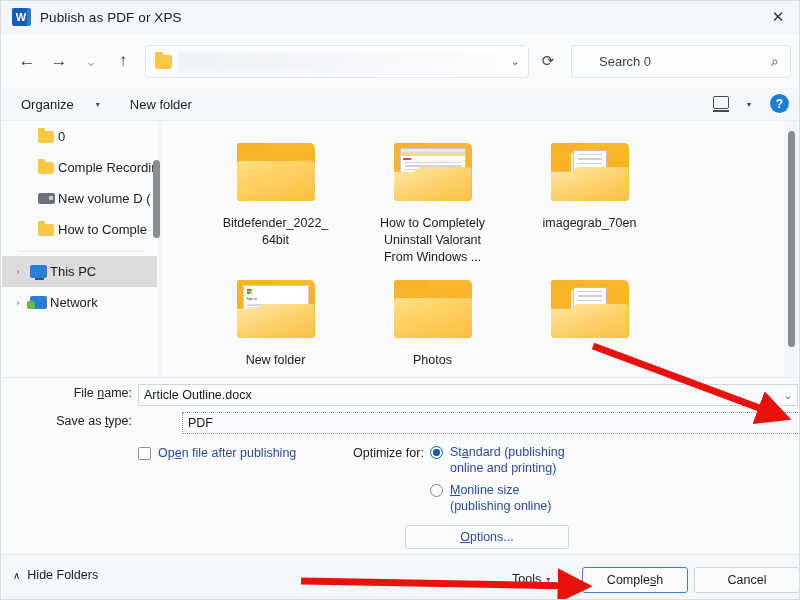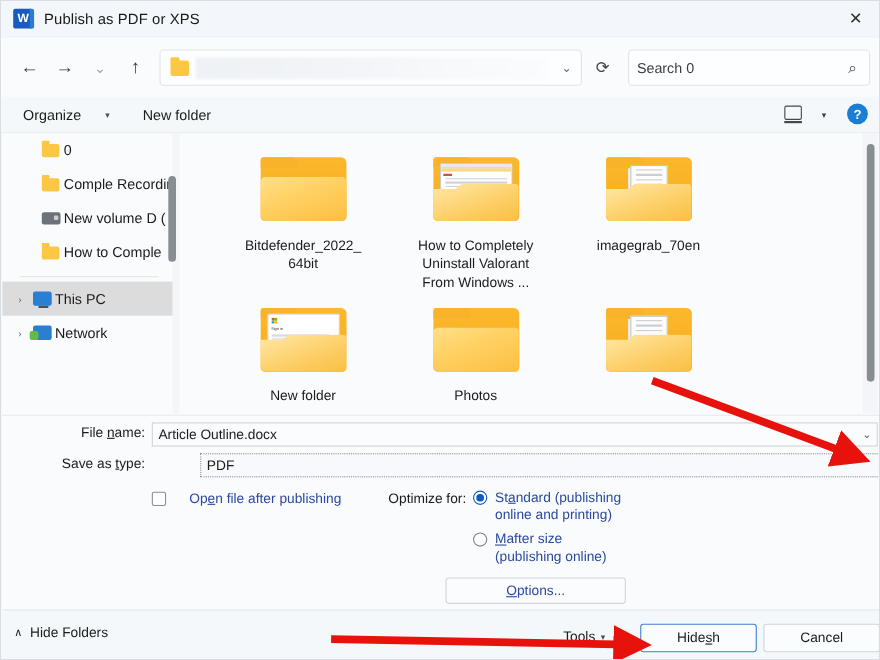--- a/index.html
+++ b/index.html
@@ -89,21 +89,21 @@
     display: flex; align-items: center; justify-content: center;
     color: #42474c; font-size: 15px; border-radius: 4px;
   }
 
   .searchbox {
     position: absolute; left: 570px; top: 44px; width: 220px; height: 33px;
     background: #fdfeff; border: 1px solid #dfe4ea; border-radius: 4px;
     display: flex; align-items: center;
   }
   .search-text {
-    margin-left: 7px; font-size: 13px; color: #3b3f44; flex: 1;
+    margin-left: 27px; font-size: 13px; color: #3b3f44; flex: 1;
   }
   .search-glass {
     width: 30px; display:flex; align-items:center; justify-content:center;
     color:#4a4f55; font-size: 14px;
   }
 
   
   .cmdbar {
     position: absolute; left: 0; top: 87px; width: 800px; height: 33px;
     background: #f5f8fb;
@@ -282,21 +282,21 @@
   .combo .val {
     flex: 1; font-size: 12.5px; color: #1b1b1b; padding-left: 5px; white-space: nowrap; overflow: hidden;
   }
   .combo .chev {
     width: 18px; text-align:center; font-size: 10px; color: #5d6268;
     border-left: 0; flex: 0 0 18px;
   }
   .combo.focused { border: 1px dotted #8d939a; background: #f7f9fc; }
 
   .checkline {
-    position: absolute; left: 136px; top: 68px; display: flex; align-items: center; gap: 21px;
+    position: absolute; left: 136px; top: 68px; display: flex; align-items: center; gap: 7px;
   }
   .cbox {
     width: 13px; height: 13px; border: 1px solid #8a9097; background: #fdfdfd; border-radius: 2px;
   }
   .cb-label { font-size: 12.5px; color: #2b4a9b; }
   .cb-label u { text-decoration: underline; }
 
   .optimize-label {
     position: absolute; left: 351px; top: 68px; font-size: 12.5px; color: #1b1b1b;
   }
@@ -581,41 +581,41 @@
 
     <div class="optimize-label">Optimize for:</div>
 
     <div class="radio-group">
       <div class="radio-row">
         <span class="rdo on"></span>
         <span class="rdo-label"><span>St</span><u>a</u><span>ndard (publishing</span><br><span>online and printing)</span></span>
       </div>
       <div class="radio-row">
         <span class="rdo"></span>
-        <span class="rdo-label"><u>M</u><span>after size</span><br><span>(publishing online)</span></span>
+        <span class="rdo-label"><u>M</u><span>online size</span><br><span>(publishing online)</span></span>
       </div>
     </div>
   </div>
 
   <div class="options-btn">
       <u>O</u>
       <span>ptions...</span>
     </div>
 
   <div class="actionbar">
     <div class="hide-folders">
       <span class="hf-caret">∧</span>
       <span>Hide Folders</span>
     </div>
     <div class="tools-btn">
       <span><span>T</span><u>o</u><span>ols</span></span>
       <span class="caret-sm">▾</span>
     </div>
     <div class="btn btn-publish">
-        <span>Hide</span>
+        <span>Comple</span>
         <u>s</u>
         <span>h</span>
       </div>
     <div class="btn btn-cancel">Cancel</div>
   </div>
 
   <svg class="arrow-svg" viewBox="0 0 800 600">
     <defs>
       <marker id="ah" markerWidth="5" markerHeight="5" refX="2.2" refY="2.5" orient="auto">
         <path d="M0,0 L5,2.5 L0,5 z" fill="#e8120c"></path>

